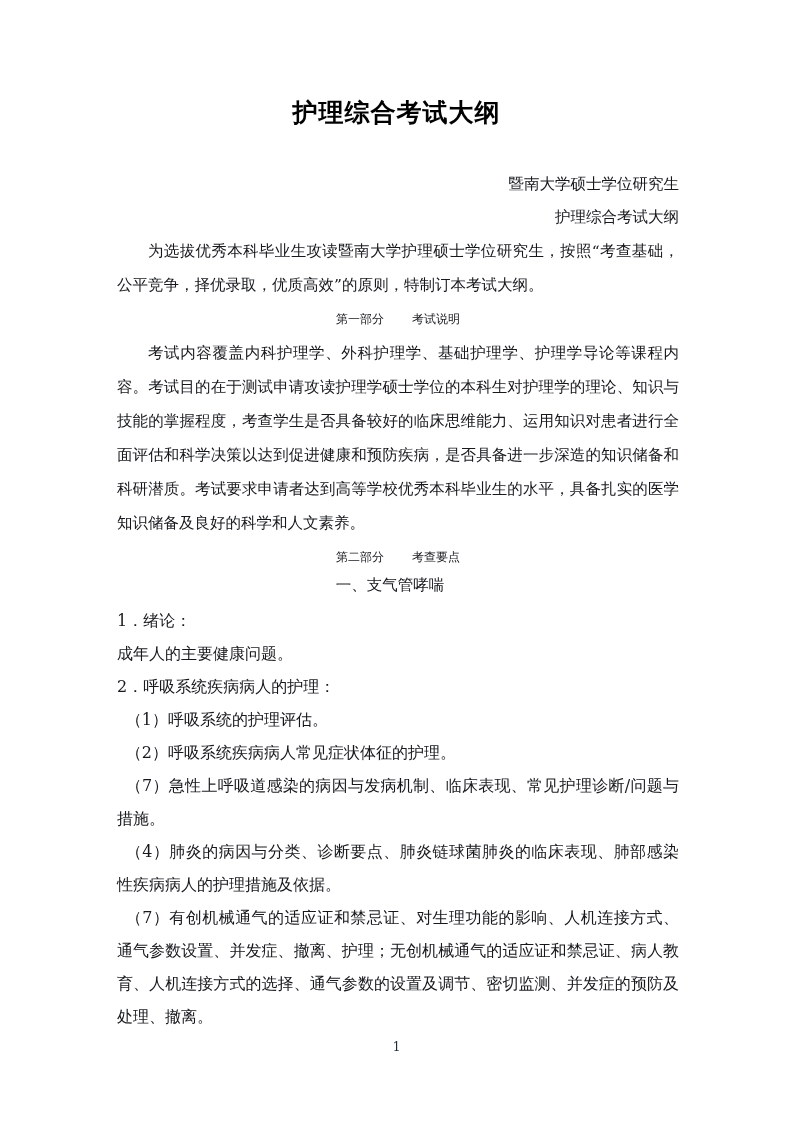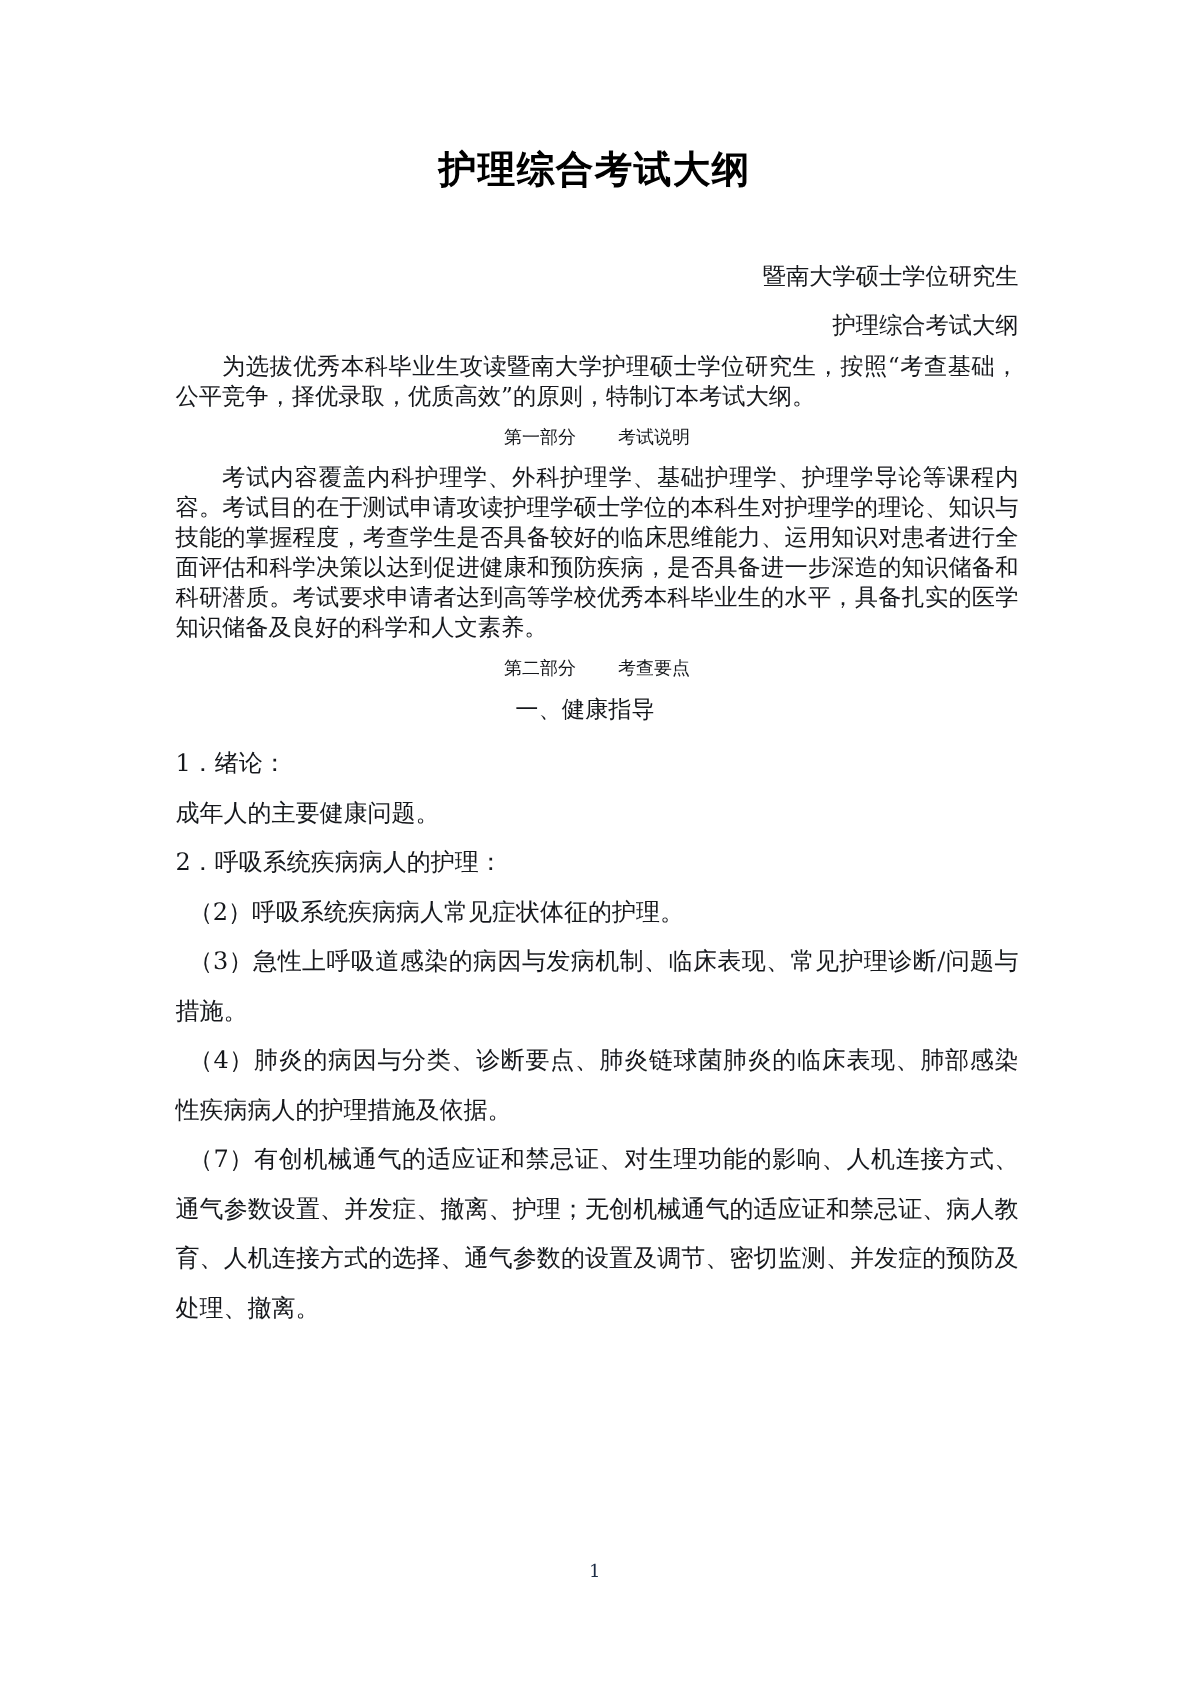--- a/index.html
+++ b/index.html
@@ -53,21 +53,21 @@
     color: #16181c;
   }
 
   .center-line.tight {
     line-height: 29px;
   }
 
   .para {
     margin: 0;
     font-size: 15.5px;
-    line-height: 20px;
+    line-height: 34px;
     text-align: justify;
     text-justify: inter-ideograph;
     text-indent: 2em;
     color: #16181c;
   }
 
   .section-head {
     text-align: center;
     font-size: 12px;
     line-height: 30px;
@@ -145,29 +145,30 @@
     <div class="spacer-xs"></div>
 
     <p class="para">考试内容覆盖内科护理学、外科护理学、基础护理学、护理学导论等课程内容。考试目的在于测试申请攻读护理学硕士学位的本科生对护理学的理论、知识与技能的掌握程度，考查学生是否具备较好的临床思维能力、运用知识对患者进行全面评估和科学决策以达到促进健康和预防疾病，是否具备进一步深造的知识储备和科研潜质。考试要求申请者达到高等学校优秀本科毕业生的水平，具备扎实的医学知识储备及良好的科学和人文素养。</p>
 
     <div class="spacer-xs"></div>
 
     <p class="section-head">
       <span>第二部分</span><span class="gap"></span><span>考查要点</span>
     </p>
 
-    <p class="subsection-head">一、健康指导</p>
+    <p class="subsection-head">一、支气管哮喘</p>
 
     <div class="spacer-sm"></div>
 
     <p class="item">1．绪论：</p>
     <p class="item">成年人的主要健康问题。</p>
     <p class="item">2．呼吸系统疾病病人的护理：</p>
+    <p class="item sub">（1）呼吸系统的护理评估。</p>
     <p class="item sub">（2）呼吸系统疾病病人常见症状体征的护理。</p>
-    <p class="item sub">（3）急性上呼吸道感染的病因与发病机制、临床表现、常见护理诊断/问题与措施。</p>
+    <p class="item sub">（7）急性上呼吸道感染的病因与发病机制、临床表现、常见护理诊断/问题与措施。</p>
     <p class="item sub">（4）肺炎的病因与分类、诊断要点、肺炎链球菌肺炎的临床表现、肺部感染性疾病病人的护理措施及依据。</p>
     <p class="item sub">（7）有创机械通气的适应证和禁忌证、对生理功能的影响、人机连接方式、通气参数设置、并发症、撤离、护理；无创机械通气的适应证和禁忌证、病人教育、人机连接方式的选择、通气参数的设置及调节、密切监测、并发症的预防及处理、撤离。</p>
 
   </div>
 
   <div class="page-number">1</div>
 
 </div>
 
 </body></html>

